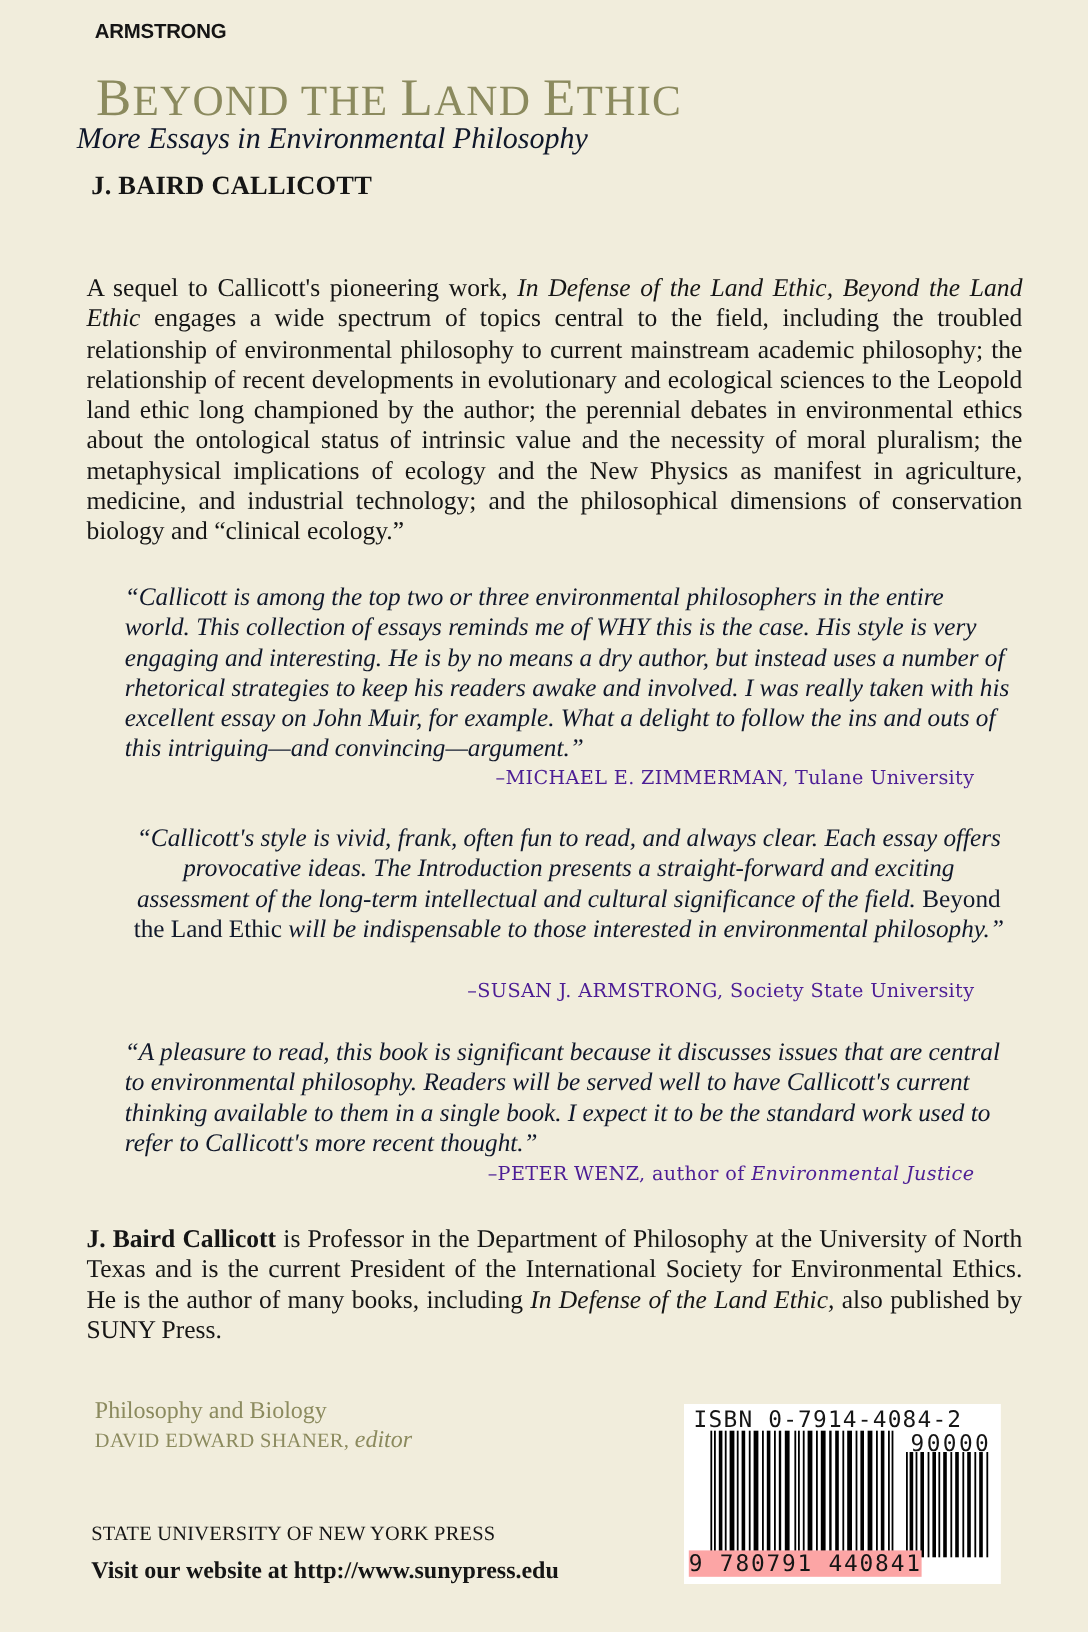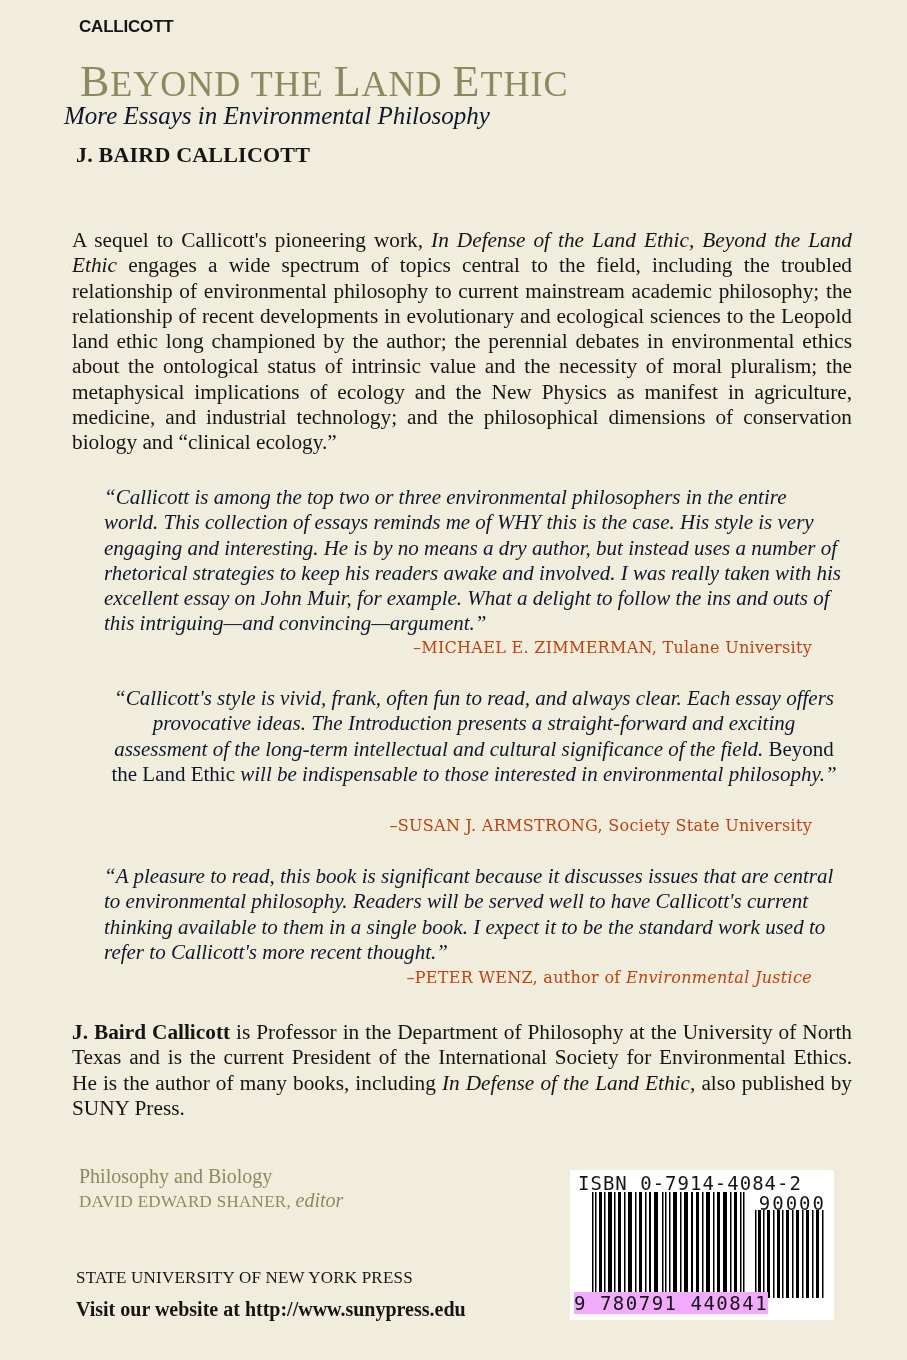--- a/index.html
+++ b/index.html
@@ -38,21 +38,21 @@
   .desc i { font-style: italic; }
   .quote {
     left: 104px; width: 740px;
     font-style: italic; font-size: 21px; line-height: 25.3px;
     color: #0f172a;
   }
   .quote .plain { font-style: normal; }
   .attrib {
     right: 95px;
     font-family: "DejaVu Serif", serif; font-size: 16px;
-    color: #c2410c; letter-spacing: 0.3px;
+    color: #4c1d95; letter-spacing: 0.3px;
     text-align: right;
   }
   .attrib i { font-style: italic; }
   .bio {
     left: 72px; top: 1020px; width: 780px;
     font-size: 21.3px; line-height: 25.3px; text-align: justify;
   }
   .bio b { font-weight: bold; }
   .series {
     left: 79px; top: 1164px;
@@ -76,29 +76,29 @@
     position: absolute; left: 8px; top: 2px;
     font-family: "DejaVu Sans Mono", monospace; font-size: 19px; letter-spacing: 1px;
   }
   .price-label {
     position: absolute; right: 8px; top: 22px;
     font-family: "DejaVu Sans Mono", monospace; font-size: 19px; letter-spacing: 2px;
   }
   .ean-digits {
     position: absolute; left: 4px; top: 122px;
     font-family: "DejaVu Sans Mono", monospace; font-size: 19px; letter-spacing: 1.5px;
-    background: #f0abfc;
+    background: #fca5a5;
   }
   .bars-main { position: absolute; left: 20px; top: 22px; width: 160px; height: 120px; }
   .bars-add { position: absolute; left: 184px; top: 40px; width: 72px; height: 88px; }
 </style>
 </head>
 <body>
 
-<div class="abs category">CALLICOTT</div>
+<div class="abs category">ARMSTRONG</div>
 
 <div class="abs title"><span class="cap">B</span><span>EYOND THE </span><span class="cap">L</span><span>AND </span><span class="cap">E</span><span>THIC</span></div>
 
 <div class="abs subtitle">More Essays in Environmental Philosophy</div>
 
 <div class="abs author">J. BAIRD CALLICOTT</div>
 
 <div class="abs desc"><span>A sequel to Callicott's pioneering work, </span><i>In Defense of the Land Ethic,</i> <i>Beyond the Land Ethic</i><span> engages a wide spectrum of topics central to the field, including the troubled relationship of environmental philosophy to current mainstream academic philosophy; the relationship of recent developments in evolutionary and ecological sciences to the Leopold land ethic long championed by the author; the perennial debates in environmental ethics about the ontological status of intrinsic value and the necessity of moral pluralism; the metaphysical implications of ecology and the New Physics as manifest in agriculture, medicine, and industrial technology; and the philosophical dimensions of conservation biology and “clinical ecology.”</span></div>
 
 <div class="abs quote" style="top:485px;">

